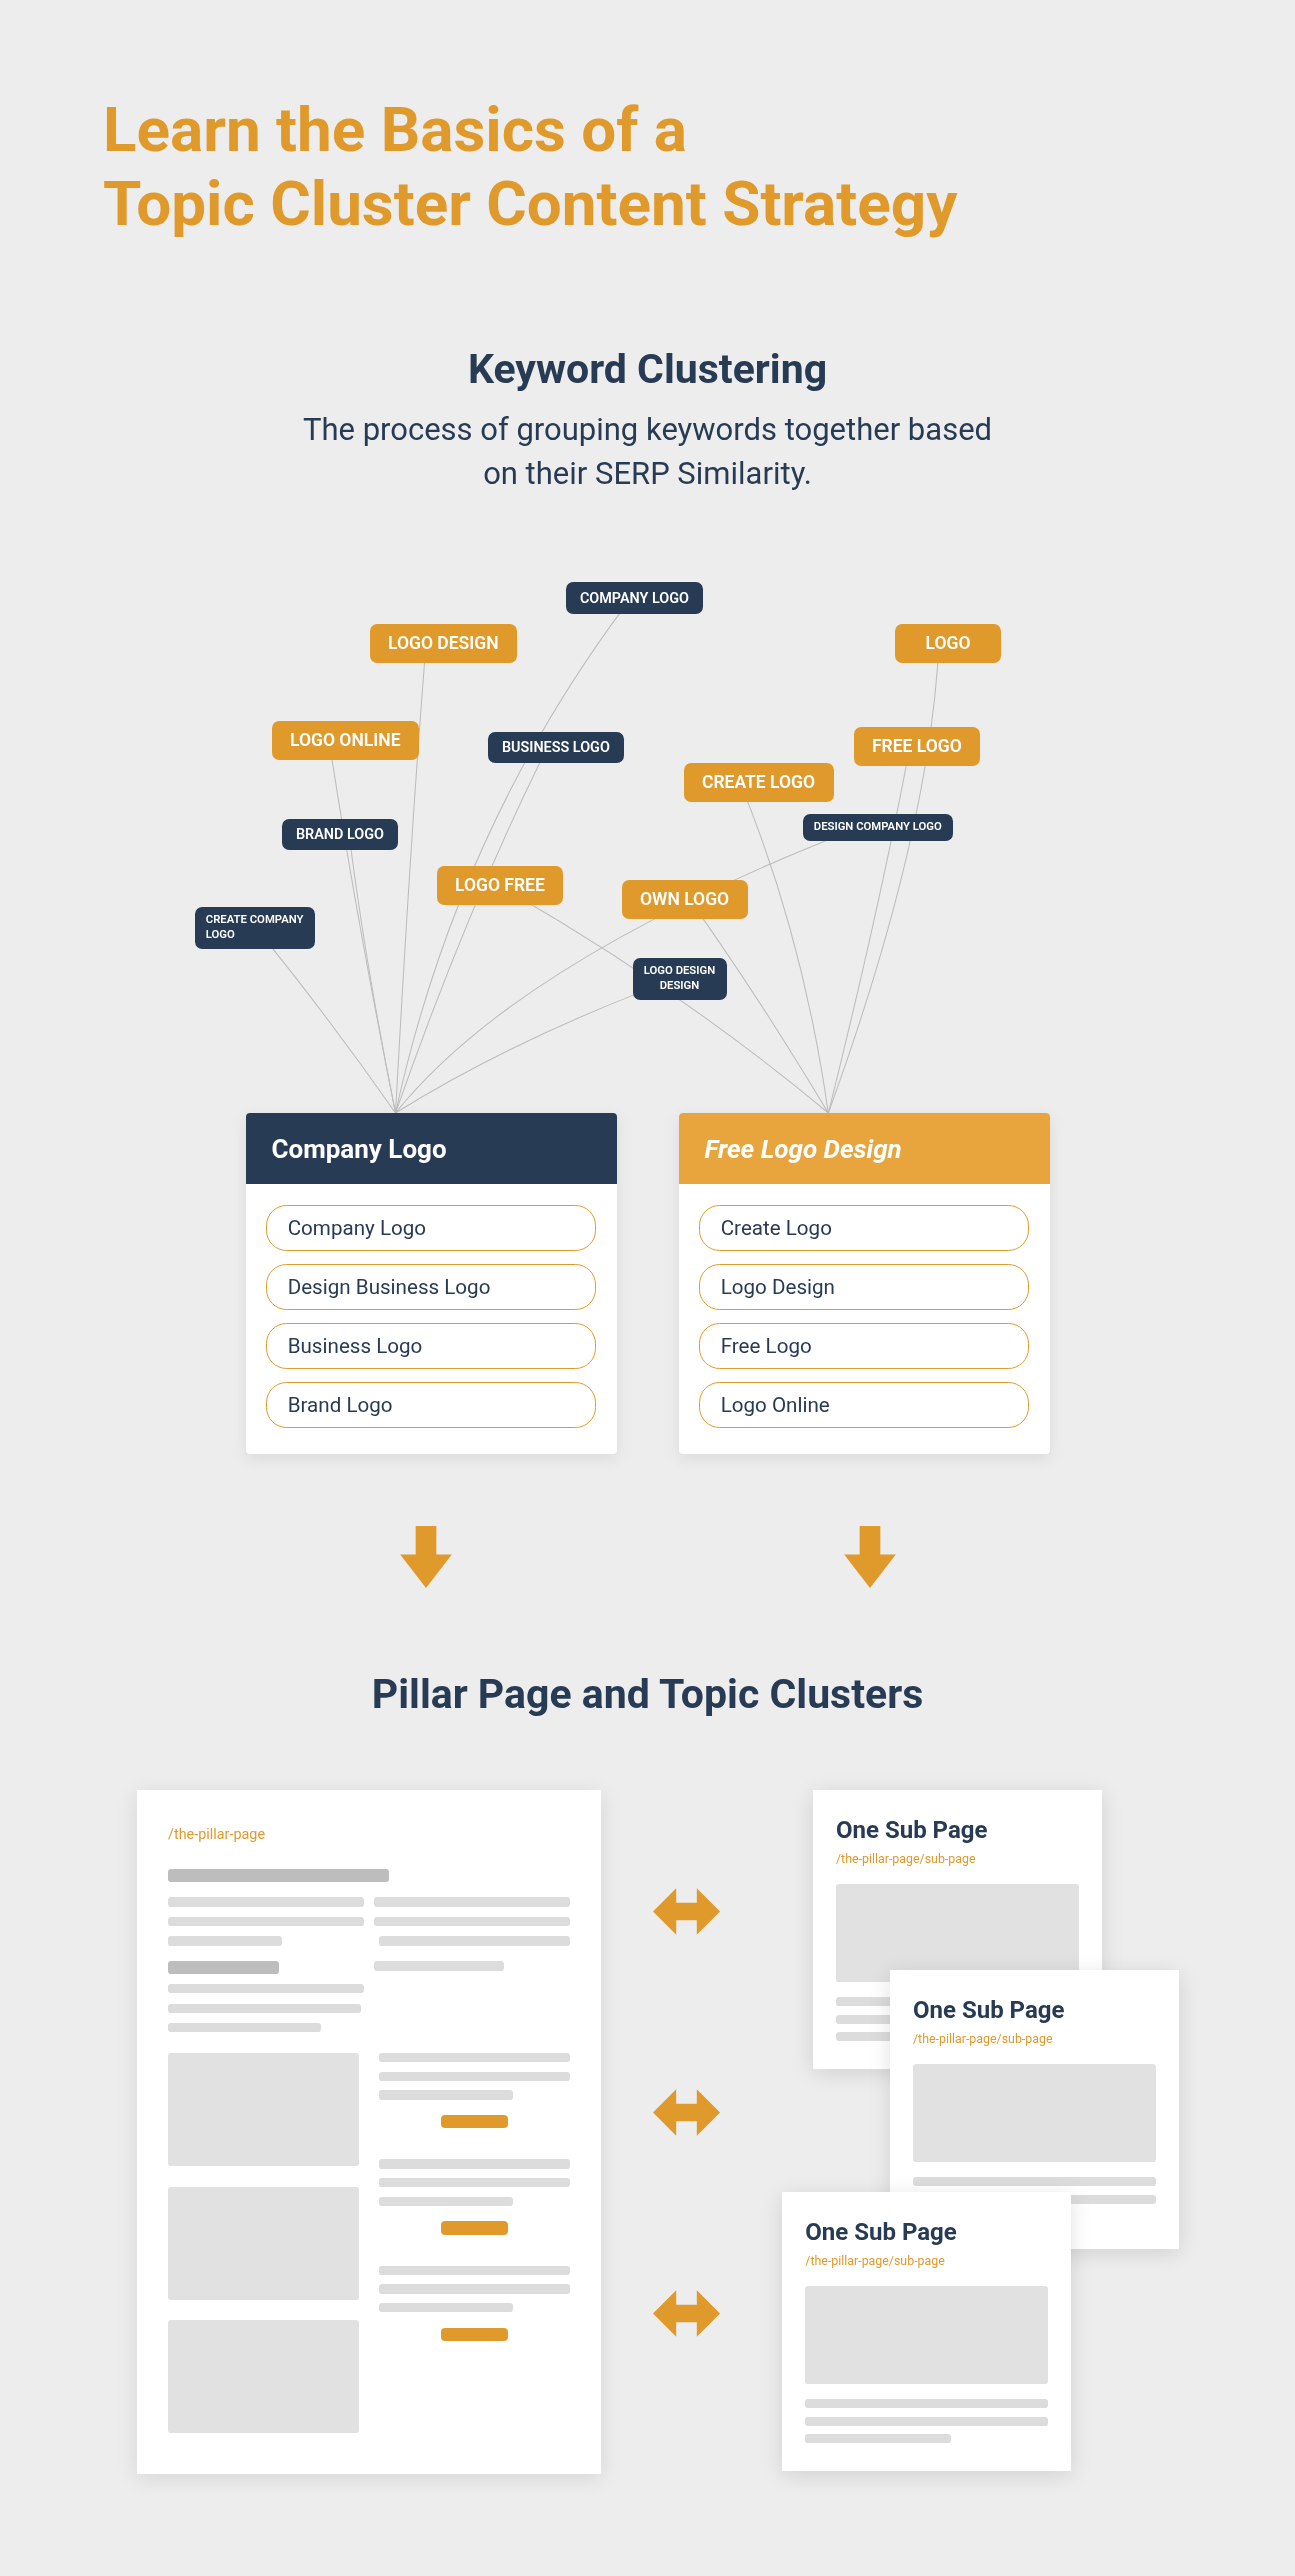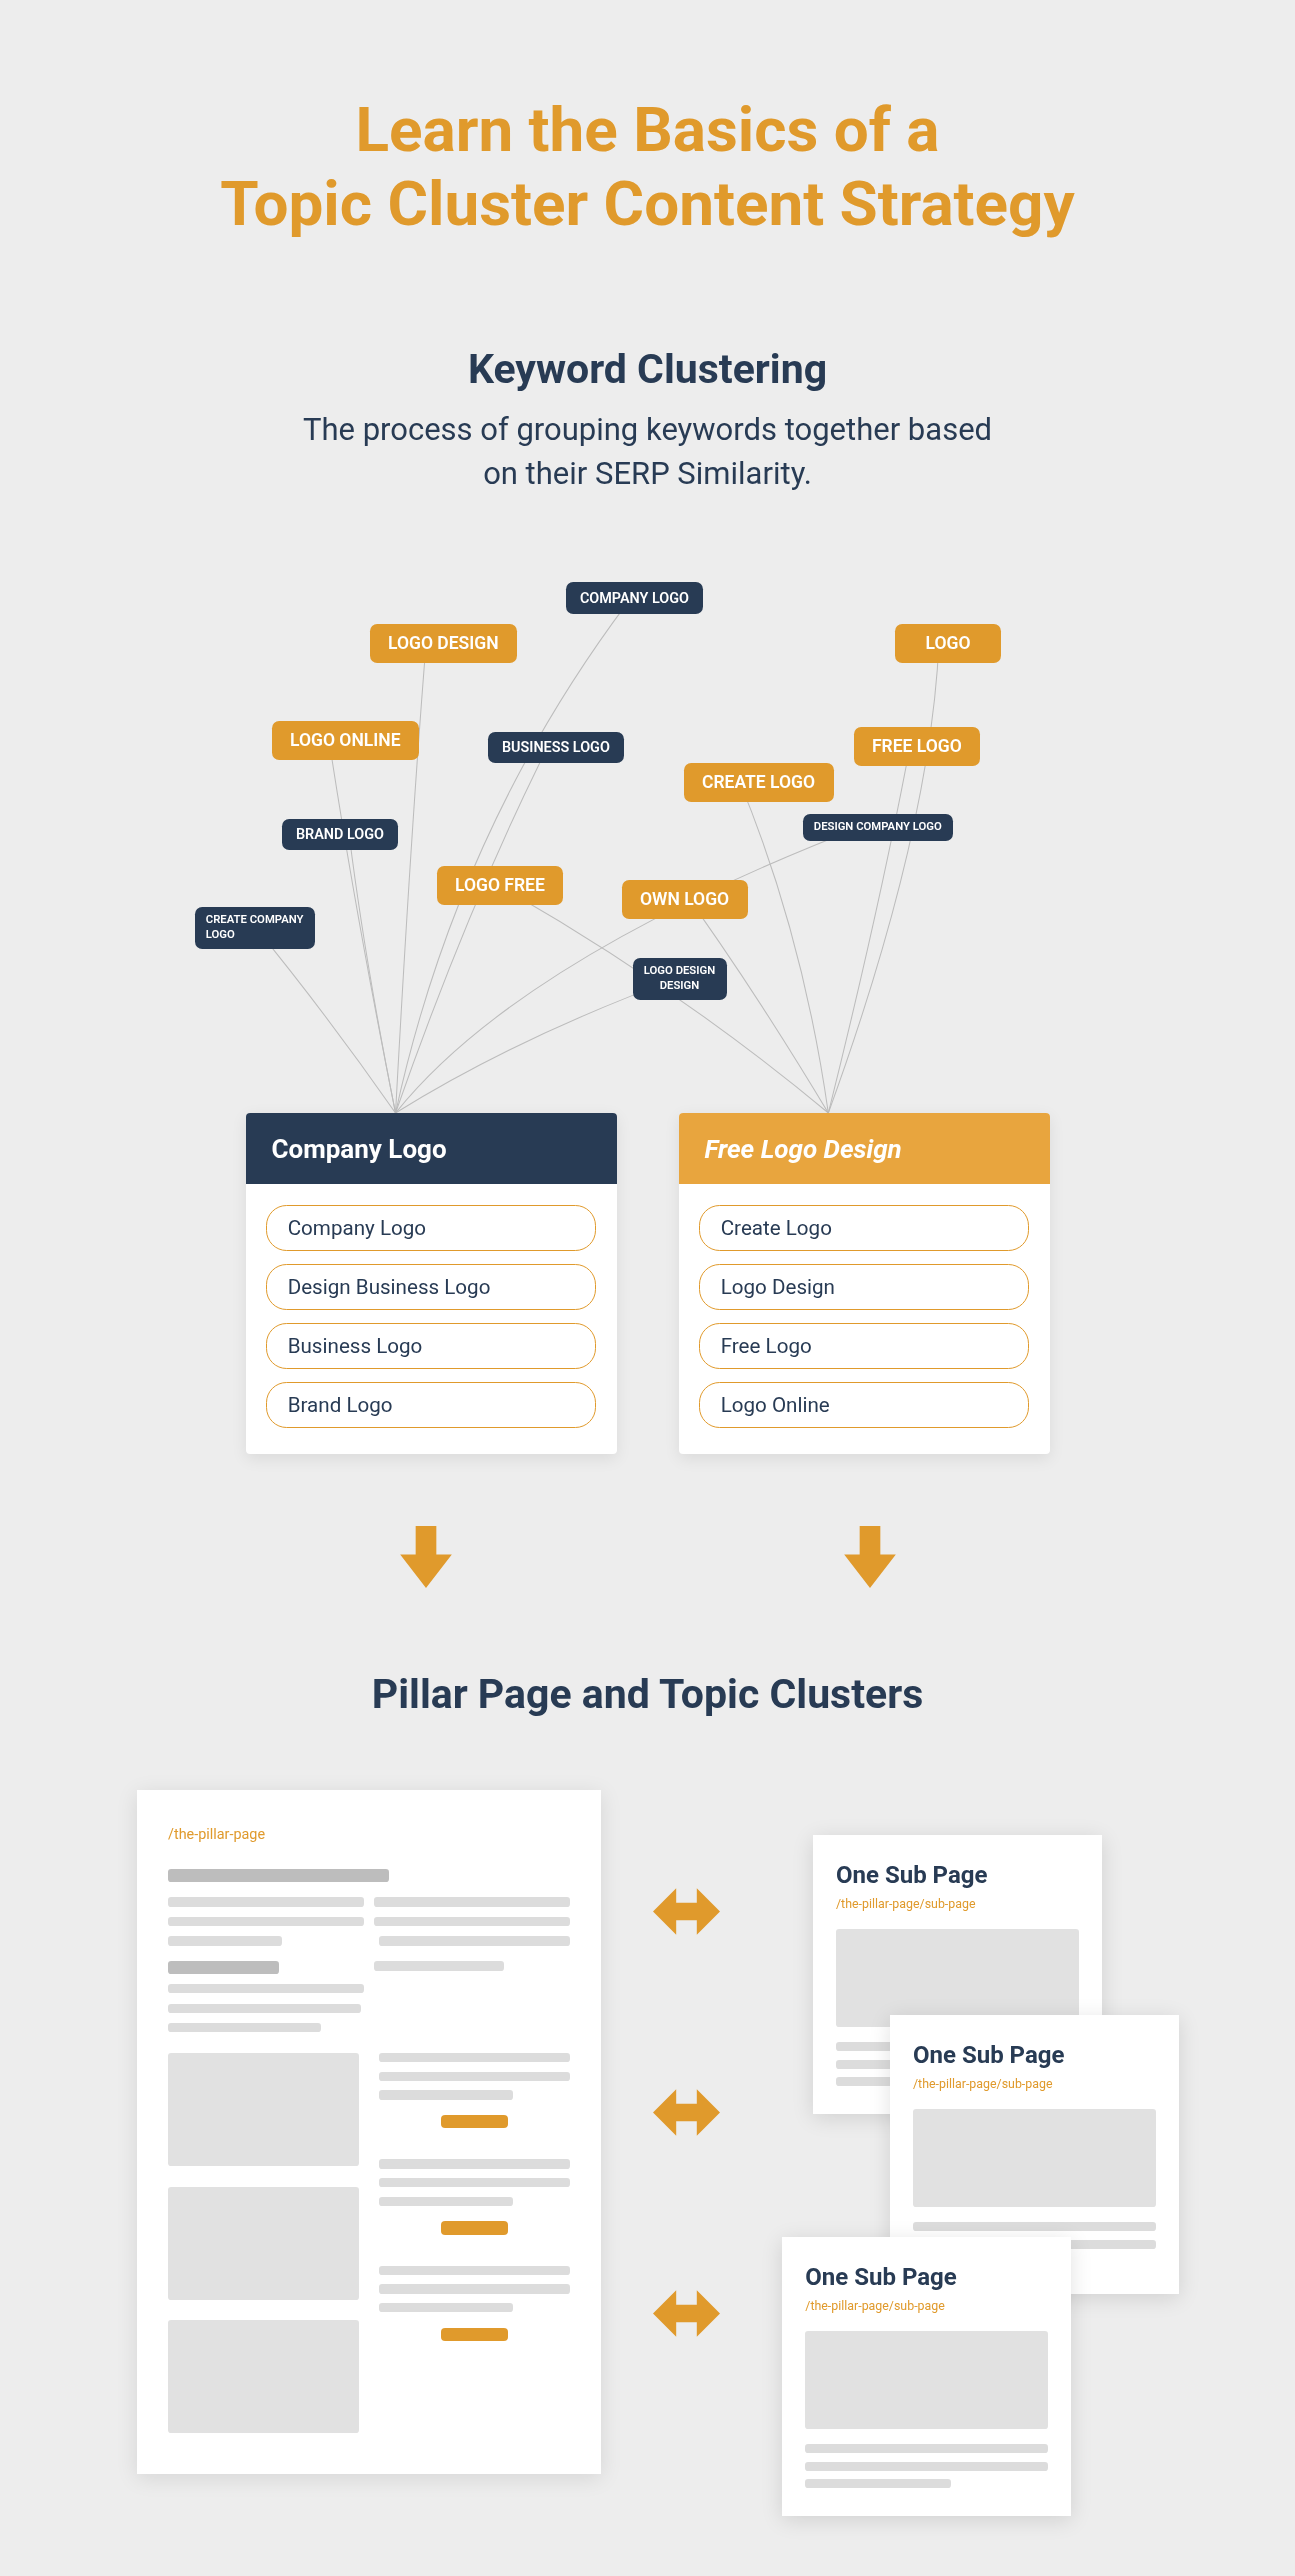--- a/index.html
+++ b/index.html
@@ -1,19 +1,19 @@
 <!DOCTYPE html>
 <html style="font-size:8.2px"><head>
 <meta charset="utf-8">
 <style>
 * { margin: 0; padding: 0; box-sizing: border-box; }
 body { font-family: -apple-system, BlinkMacSystemFont, 'Segoe UI', Roboto, Arial, sans-serif; background: #ededed; width: 1295px; }
 .container { width: 1295px; padding: 93px 103px 62px; position: relative; }
 
-.main-title { text-align: center; font-size: 62px; font-weight: 700; color: #e09a2c; line-height: 1.2; margin-bottom: 103px; }
+.main-title { font-size: 62px; font-weight: 700; color: #e09a2c; line-height: 1.2; margin-bottom: 103px; }
 
 .section-title { text-align: center; font-size: 41px; font-weight: 700; color: #283b54; margin-bottom: 15.5px; }
 .section-subtitle { text-align: center; font-size: 31px; color: #283b54; line-height: 1.4; margin-bottom: 77px; }
 
 .cluster-area { position: relative; height: 541px; margin: 0 auto; width: 1082px; }
 .svg-lines { position: absolute; top: 0; left: 0; width: 100%; height: 100%; pointer-events: none; }
 .pill { position: absolute; padding: 9.3px 18.5px; border-radius: 7.2px; font-size: 17.5px; font-weight: 600; color: #fff; white-space: nowrap; z-index: 2; }
 .pill.orange { background: #e09a2c; }
 .pill.dark { background: #283b54; }
 .pill.sm { font-size: 14.4px; padding: 7.2px 14.4px; }
@@ -39,21 +39,21 @@
 .line-row { display: flex; gap: 10.3px; margin-bottom: 10.3px; }
 .pillar-cols { display: flex; gap: 20.6px; margin-top: 20.6px; }
 .pillar-col { flex: 1; }
 .img-block { background: #e1e1e1; border-radius: 3.1px; }
 .orange-accent { background: #e09a2c; border-radius: 4.1px; }
 
 .bi-arrows { display: flex; flex-direction: column; gap: 144px; margin-top: 93px; }
 .bi-arrow { width: 67px; height: 57px; }
 
 .sub-pages { position: relative; width: 386px; height: 773px; }
-.sub-page { position: absolute; width: 289px; background: #fff; box-shadow: 0 4.1px 20.6px rgba(0,0,0,0.12); padding: 26px 23px 28px; margin-top: 45px; }
+.sub-page { position: absolute; width: 289px; background: #fff; box-shadow: 0 4.1px 20.6px rgba(0,0,0,0.12); padding: 26px 23px 28px; }
 .sub-title { font-size: 24px; font-weight: 700; color: #283b54; margin-bottom: 6.2px; }
 .sub-url { font-size: 12.4px; color: #e09a2c; margin-bottom: 18px; }
 </style>
 </head>
 <body>
 
 <div class="container">
 
   <h1 class="main-title">
     <span>Learn the Basics of a</span><br>

